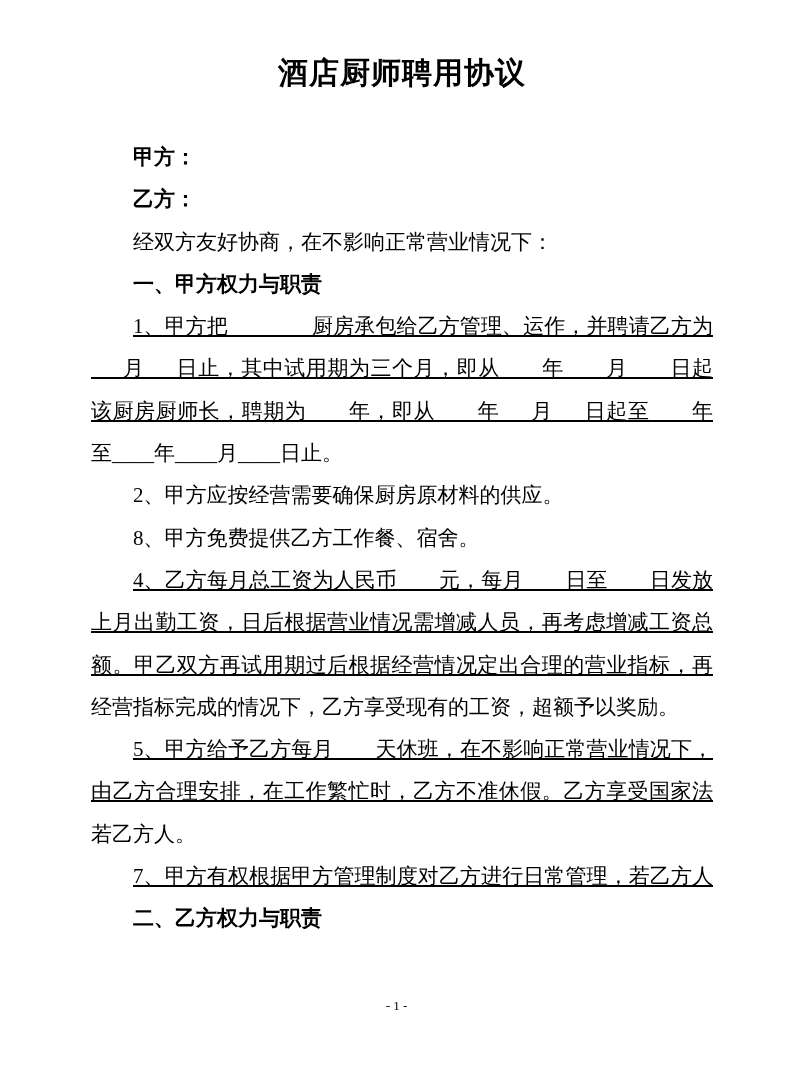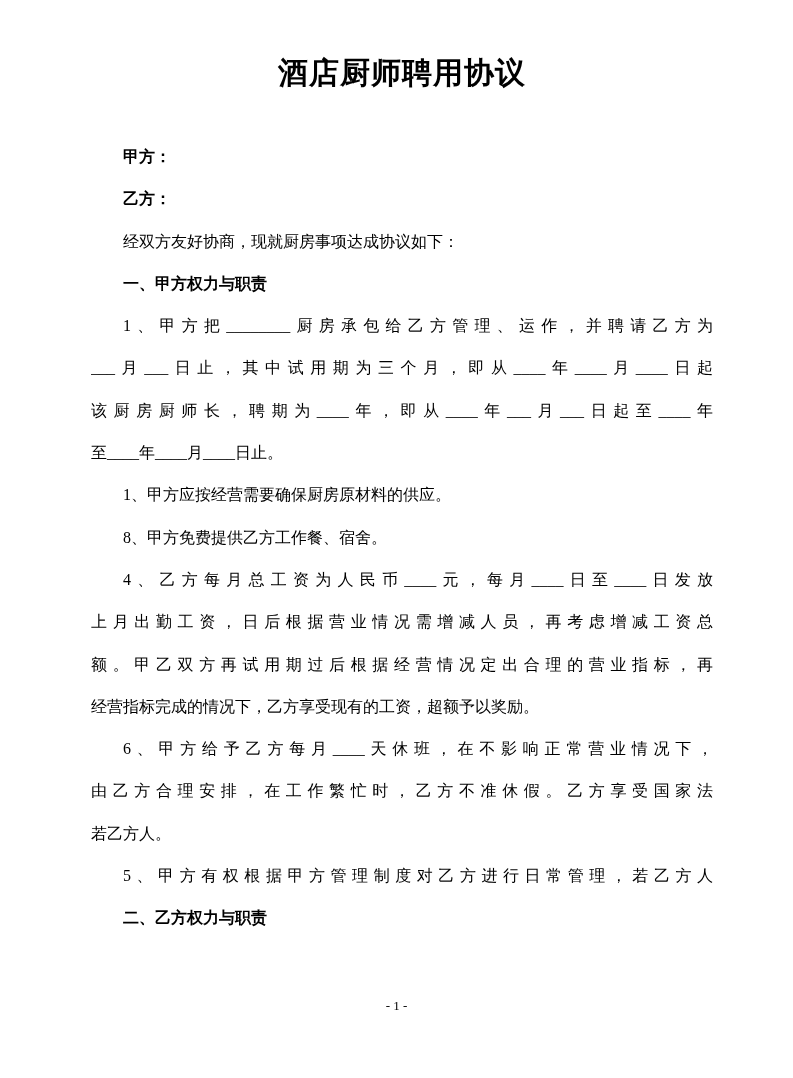--- a/index.html
+++ b/index.html
@@ -23,27 +23,27 @@
   .title {
     margin: 50px 0 40px 0;
     font-size: 30px;
     line-height: 46px;
     font-weight: 700;
     text-align: center;
     font-family: Liberation Sans, sans-serif;
     letter-spacing: 1px;
   }
   .doc-body .line {
-    font-size: 16px;
+    font-size: 21px;
     line-height: 42.3px;
     text-align: justify;
     white-space: nowrap;
     overflow: hidden;
   }
-  .doc-body .line.fill { text-align-last: justify; }
+  .doc-body .line.fill { text-align-last: justify; text-decoration: underline; }
   .doc-body .line.first { text-indent: 2em; }
   .doc-body .line.bold { font-weight: 700; }
   .footer {
     position: absolute;
     top: 997px;
     left: 0;
     width: 793px;
     text-align: center;
     font-size: 13px;
     line-height: 18px;
@@ -52,33 +52,33 @@
 </style>
 </head>
 <body>
 
 <div class="page">
   <div class="content">
     <h1 class="title">酒店厨师聘用协议</h1>
     <div class="doc-body" id="doc-body">
         <div class="line bold first">甲方：</div>
         <div class="line bold first">乙方：</div>
-        <div class="line first">经双方友好协商，现就厨房事项达成协议如下：</div>
+        <div class="line first">经双方友好协商，在不影响正常营业情况下：</div>
         <div class="line bold first">一、甲方权力与职责</div>
         <div class="line first fill">1、甲方把________厨房承包给乙方管理、运作，并聘请乙方为</div>
         <div class="line fill">___月___日止，其中试用期为三个月，即从____年____月____日起</div>
         <div class="line fill">该厨房厨师长，聘期为____年，即从____年___月___日起至____年</div>
         <div class="line">至____年____月____日止。</div>
-        <div class="line first">1、甲方应按经营需要确保厨房原材料的供应。</div>
+        <div class="line first">2、甲方应按经营需要确保厨房原材料的供应。</div>
         <div class="line first">8、甲方免费提供乙方工作餐、宿舍。</div>
         <div class="line first fill">4、乙方每月总工资为人民币____元，每月____日至____日发放</div>
         <div class="line fill">上月出勤工资，日后根据营业情况需增减人员，再考虑增减工资总</div>
         <div class="line fill">额。甲乙双方再试用期过后根据经营情况定出合理的营业指标，再</div>
         <div class="line">经营指标完成的情况下，乙方享受现有的工资，超额予以奖励。</div>
-        <div class="line first fill">6、甲方给予乙方每月____天休班，在不影响正常营业情况下，</div>
+        <div class="line first fill">5、甲方给予乙方每月____天休班，在不影响正常营业情况下，</div>
         <div class="line fill">由乙方合理安排，在工作繁忙时，乙方不准休假。乙方享受国家法</div>
         <div class="line">若乙方人。</div>
-        <div class="line first fill">5、甲方有权根据甲方管理制度对乙方进行日常管理，若乙方人</div>
+        <div class="line first fill">7、甲方有权根据甲方管理制度对乙方进行日常管理，若乙方人</div>
         <div class="line bold first">二、乙方权力与职责</div>
       </div>
   </div>
   <div class="footer">- 1 -</div>
 </div>
 
 </body></html>

